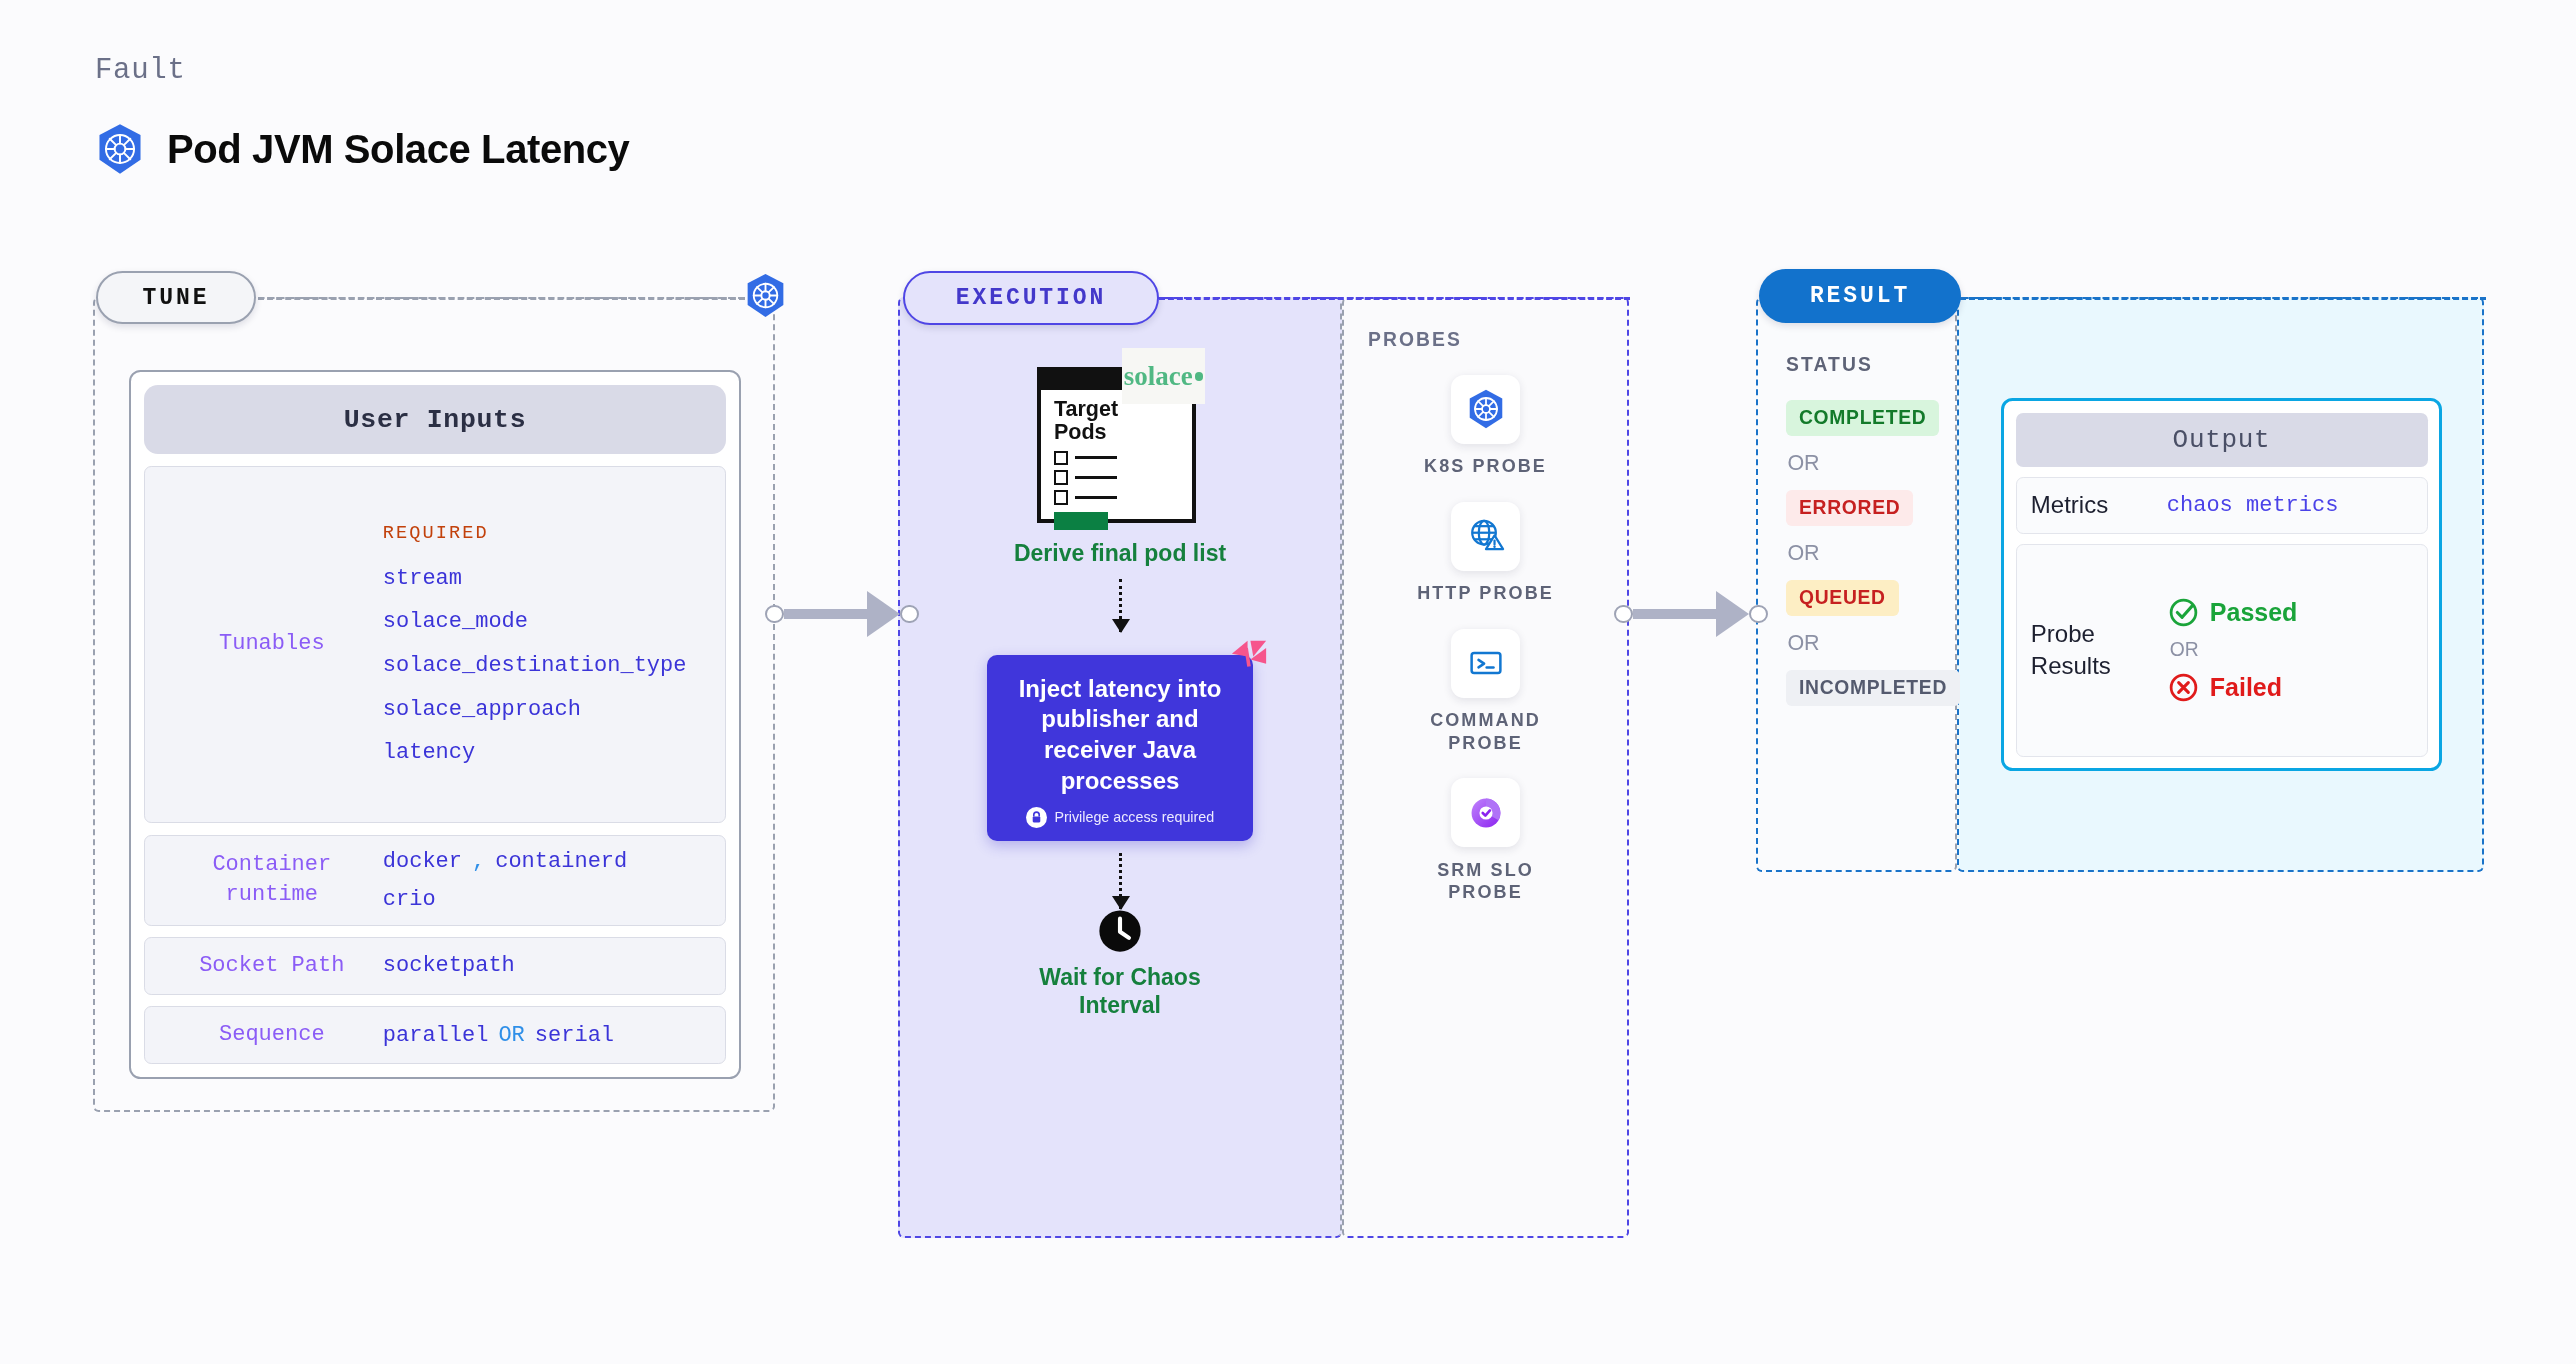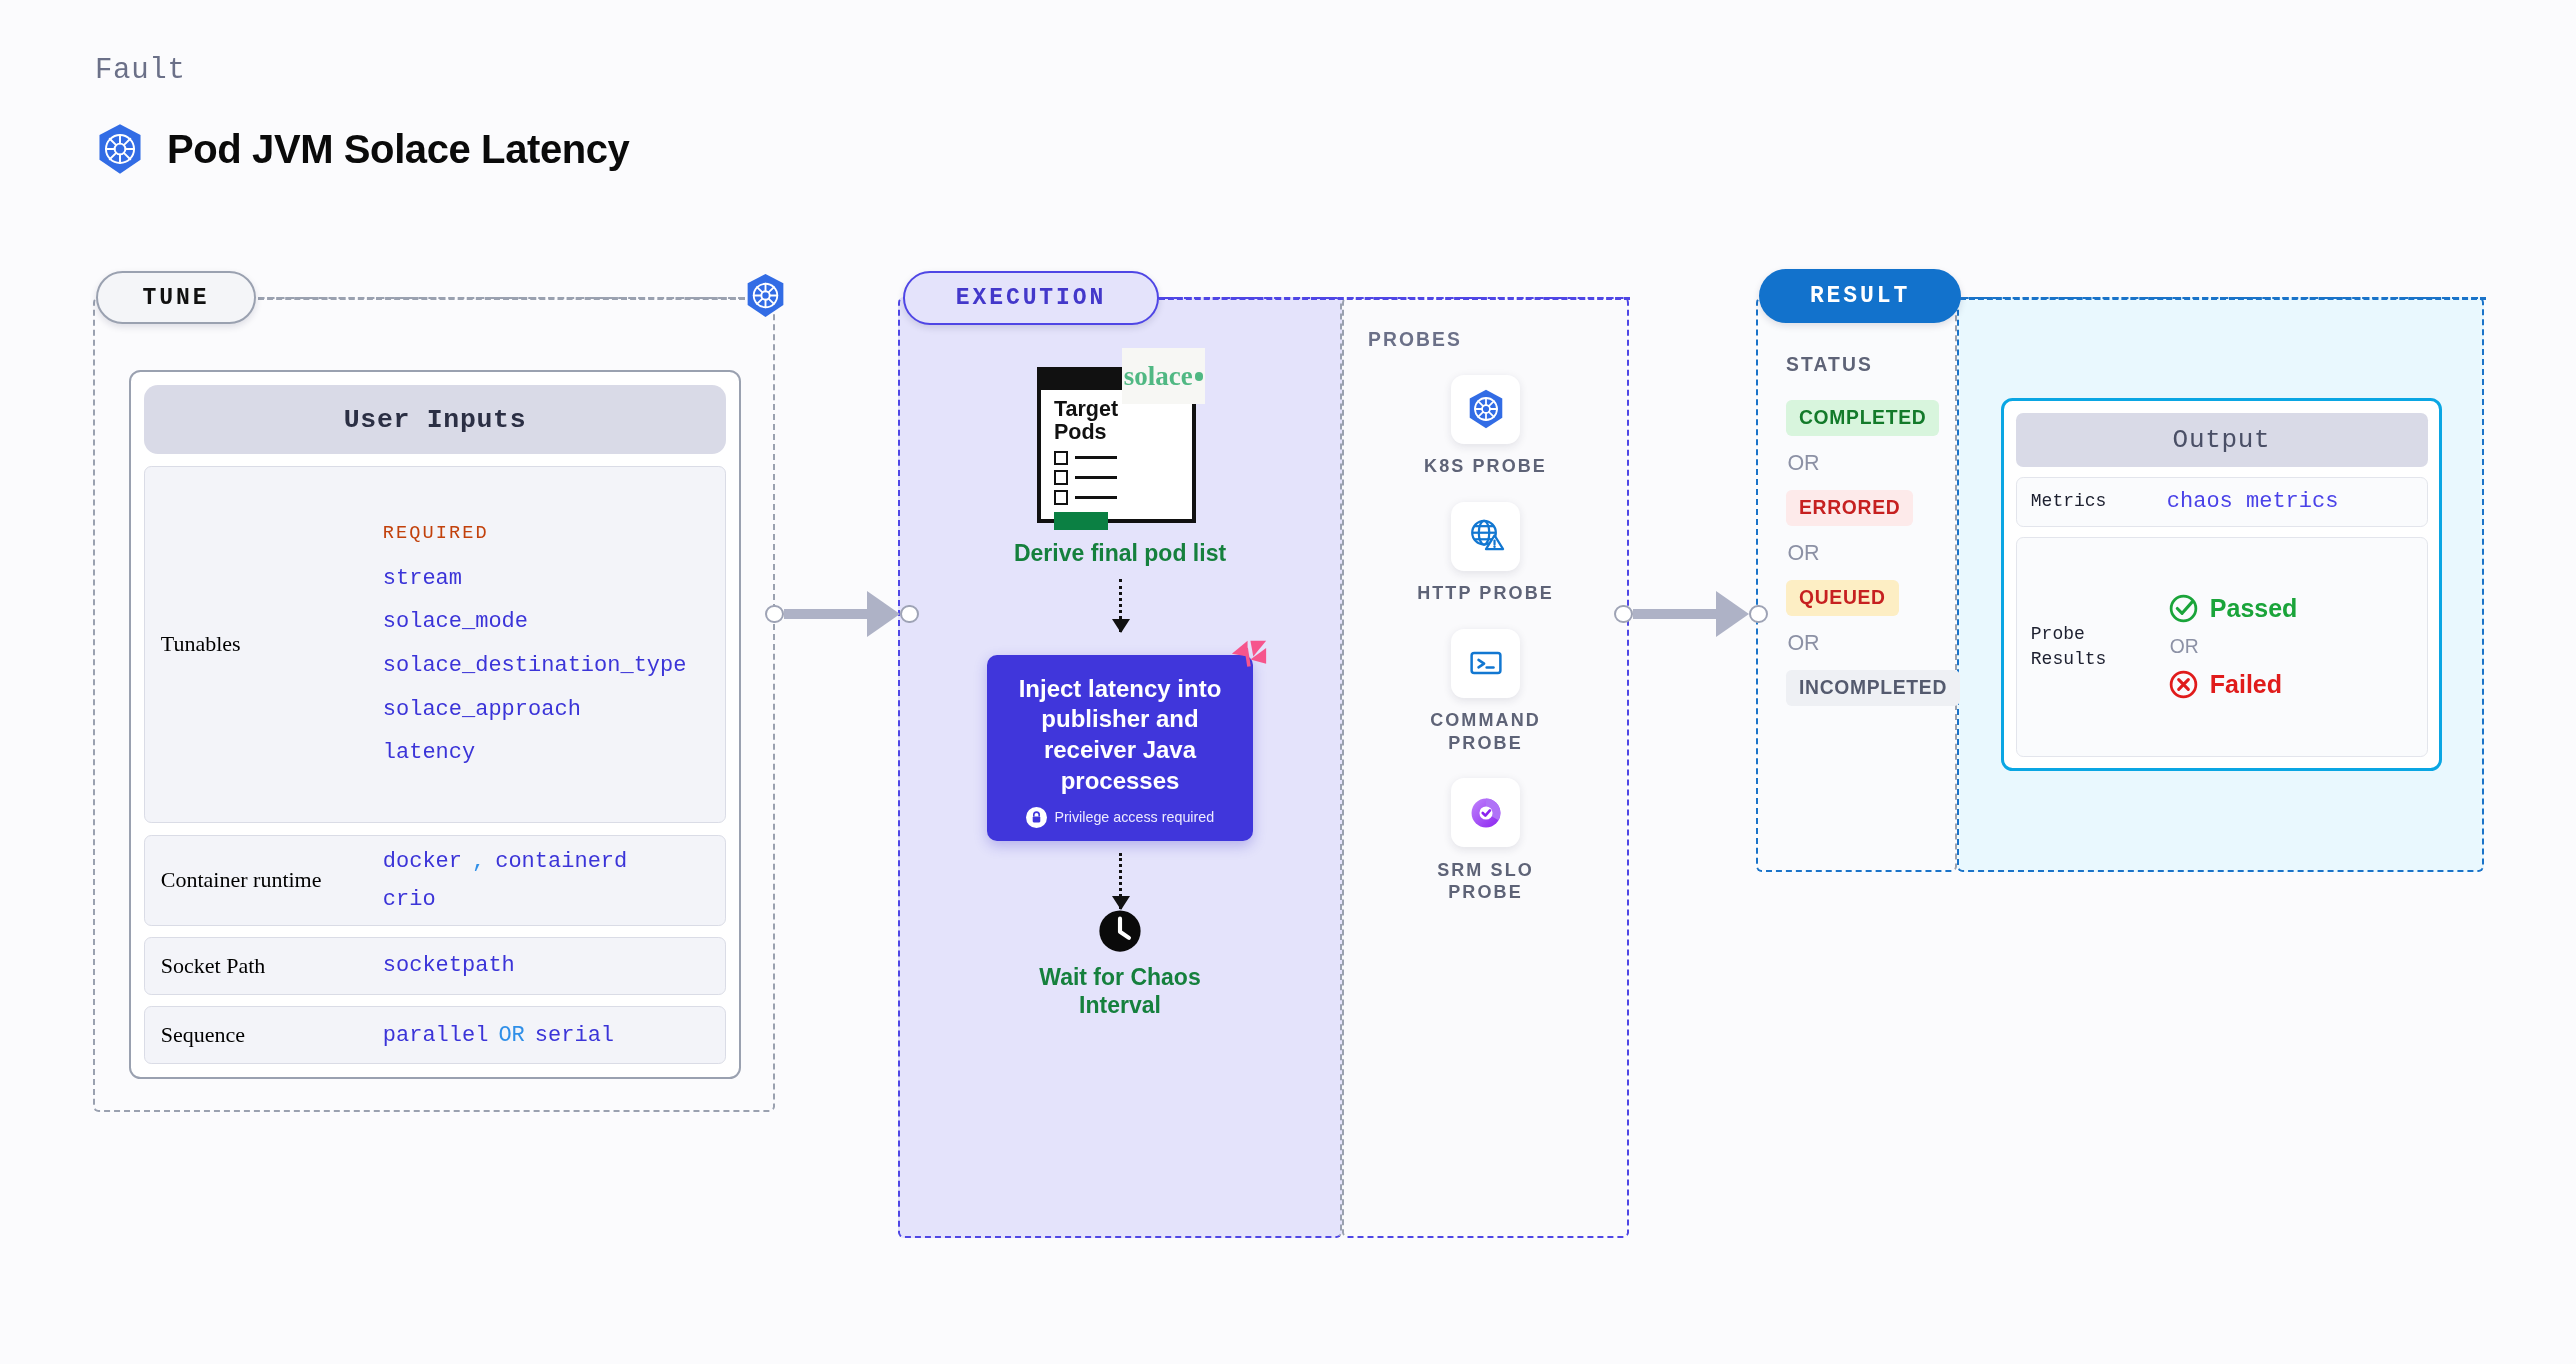--- a/index.html
+++ b/index.html
@@ -119,22 +119,22 @@
     height: 69px; background: #d9dae7; border-radius: 14px;
     display: flex; align-items: center; justify-content: center;
     font-family: "Liberation Mono", monospace;
     font-size: 26.5px; font-weight: 700; color: #2b2f44; letter-spacing: 0.7px;
   }
   .ui-row {
     background: #f3f4f9; border: 1.4px solid #dadce6; border-radius: 7.2px;
     display: flex; align-items: center; padding: 13px 15.8px;
   }
   .ui-label {
-    font-family: Liberation Serif, serif;
-    font-size: 22px; color: #000000; line-height: 1.35; width: 222px; flex: none;
+    font-family: Liberation Mono, monospace;
+    font-size: 22px; color: #8b5cf6; line-height: 1.35; width: 222px; flex: none; text-align: center;
   }
   .ui-vals {
     display: flex; flex-direction: column; gap: 13px;
     font-family: "Liberation Mono", monospace; font-size: 22px;
   }
   .ui-vals .req {
     font-size: 18.6px; color: #c2410c; letter-spacing: 2.1px; margin-bottom: 2.9px;
   }
   .mono-blue { color: #3b34d8; }
   .mono-sky  { color: #2f8fe8; }
@@ -268,21 +268,21 @@
     height: 54px; background: #d9dae7; border-radius: 7.2px;
     display: flex; align-items: center; justify-content: center;
     font-family: "Liberation Mono", monospace;
     font-size: 26px; color: #4a4f66; letter-spacing: 0.7px;
   }
   .out-row {
     background: #fafbfd; border: 1.4px solid #e3e5ec; border-radius: 7.2px;
     display: flex; align-items: center; padding: 11.5px 14.3px;
   }
   .out-label {
-    font-family: Liberation Mono, monospace; font-size: 18px; color: #1d2030;
+    font-family: Liberation Sans, sans-serif; font-size: 24px; color: #1d2030;
     width: 136px; flex: none; line-height: 1.35;
   }
   .out-val {
     font-family: "Liberation Mono", monospace; font-size: 22px; color: #4a42e8;
   }
   .out-row-probe { flex: 1 1 auto; align-items: center; }
   .pr-stack { display: flex; flex-direction: column; gap: 2.9px; }
   .pr-line { display: flex; align-items: center; gap: 10px; }
   .pr-pass { font-size: 25px; font-weight: 700; color: #1aa43a; }
   .pr-fail { font-size: 25px; font-weight: 700; color: #e01b1b; }

